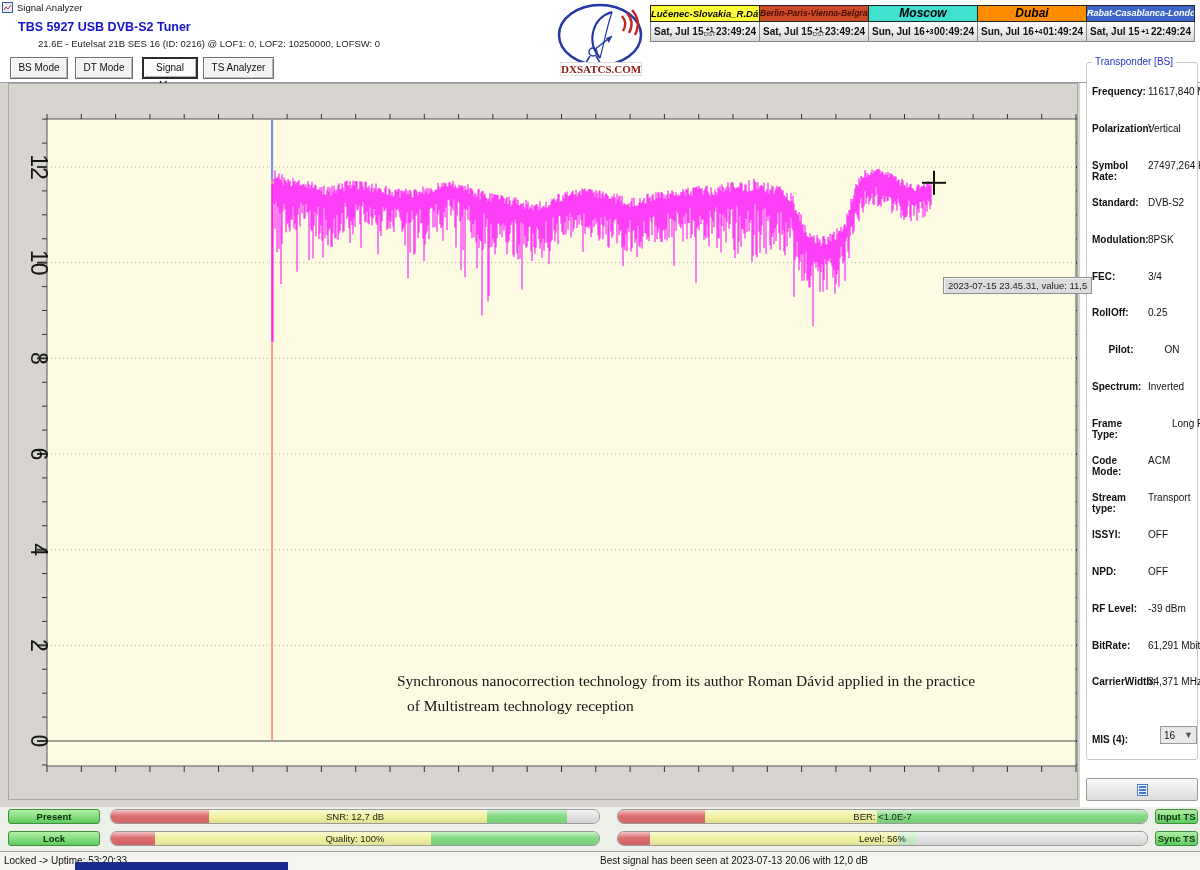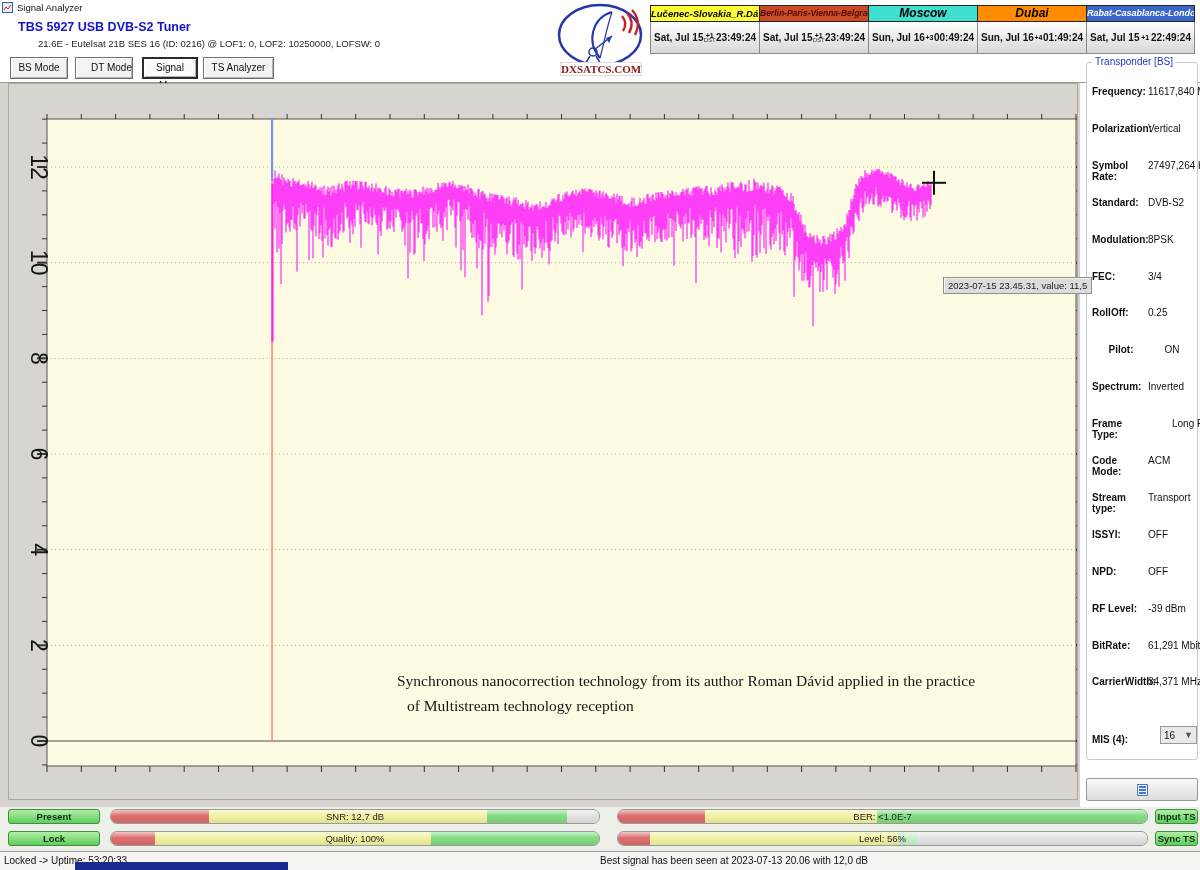--- a/index.html
+++ b/index.html
@@ -23,21 +23,21 @@
      background:#fff; border:1px solid #ddd; font-family:"Liberation Serif", serif;
      font-weight:bold; font-size:11px; color:#8b1717; z-index:6; }
 
   
   #clocks { left:650px; top:5px; display:flex; z-index:4; }
   .clock-col { width:109px; }
   .clock-head { height:17px; border:1px solid #222; border-right-width:0;
       font-style:italic; font-weight:bold; text-align:center; line-height:15px;
       white-space:nowrap; overflow:hidden; }
   .clock-col:last-child .clock-head { border-right-width:1px; }
-  .clock-time { height:32px; border:1px solid #888; border-top:0; border-right-width:0;
+  .clock-time { height:20px; border:1px solid #888; border-top:0; border-right-width:0;
       background:linear-gradient(#ffffff,#d8d8d8); display:flex; align-items:center;
       justify-content:space-between; padding:0 3px; }
   .clock-col:last-child .clock-time { border-right-width:1px; }
   .clock-date { font-size:10px; font-weight:bold; color:#111; white-space:nowrap; }
   .clock-off { display:flex; flex-direction:column; align-items:center; line-height:5px; }
   .clock-off .o { font-size:7px; font-weight:bold; }
   .clock-off .d { font-size:6px; color:#333; }
   .clock-hms { font-size:10px; font-weight:bold; color:#111; }
 
   
@@ -187,21 +187,21 @@
           <span class="o">+1</span>
           <span class="d"></span>
         </span>
         <span class="clock-hms">22:49:24</span>
       </div>
     </div>
   </div>
 
 <div id="tabs-holder">
     <div class="tab-btn" style="left: 10px; width: 58px; line-height: 20px;">BS Mode</div>
-    <div class="tab-btn" style="left: 75px; width: 58px; line-height: 20px; text-align: right;">DT Mode</div>
+    <div class="tab-btn" style="left: 75px; width: 58px; line-height: 20px;">DT Mode</div>
     <div class="tab-btn active" style="left: 142px; width: 56px; line-height: 18px;">Signal Mon.</div>
     <div class="tab-btn" style="left: 203px; width: 71px; line-height: 20px;">TS Analyzer (OK)</div>
   </div>
 
 <div id="main-gray" class="abs"></div>
 <div id="right-white" class="abs"></div>
 
 <div id="chart-frame" class="abs">
   <svg id="chart-svg" width="1068" height="715" style="position:absolute;left:0;top:0;">
       <rect x="38" y="35" width="1029" height="647" fill="#fdfce2" stroke="#555" stroke-width="1"></rect>

